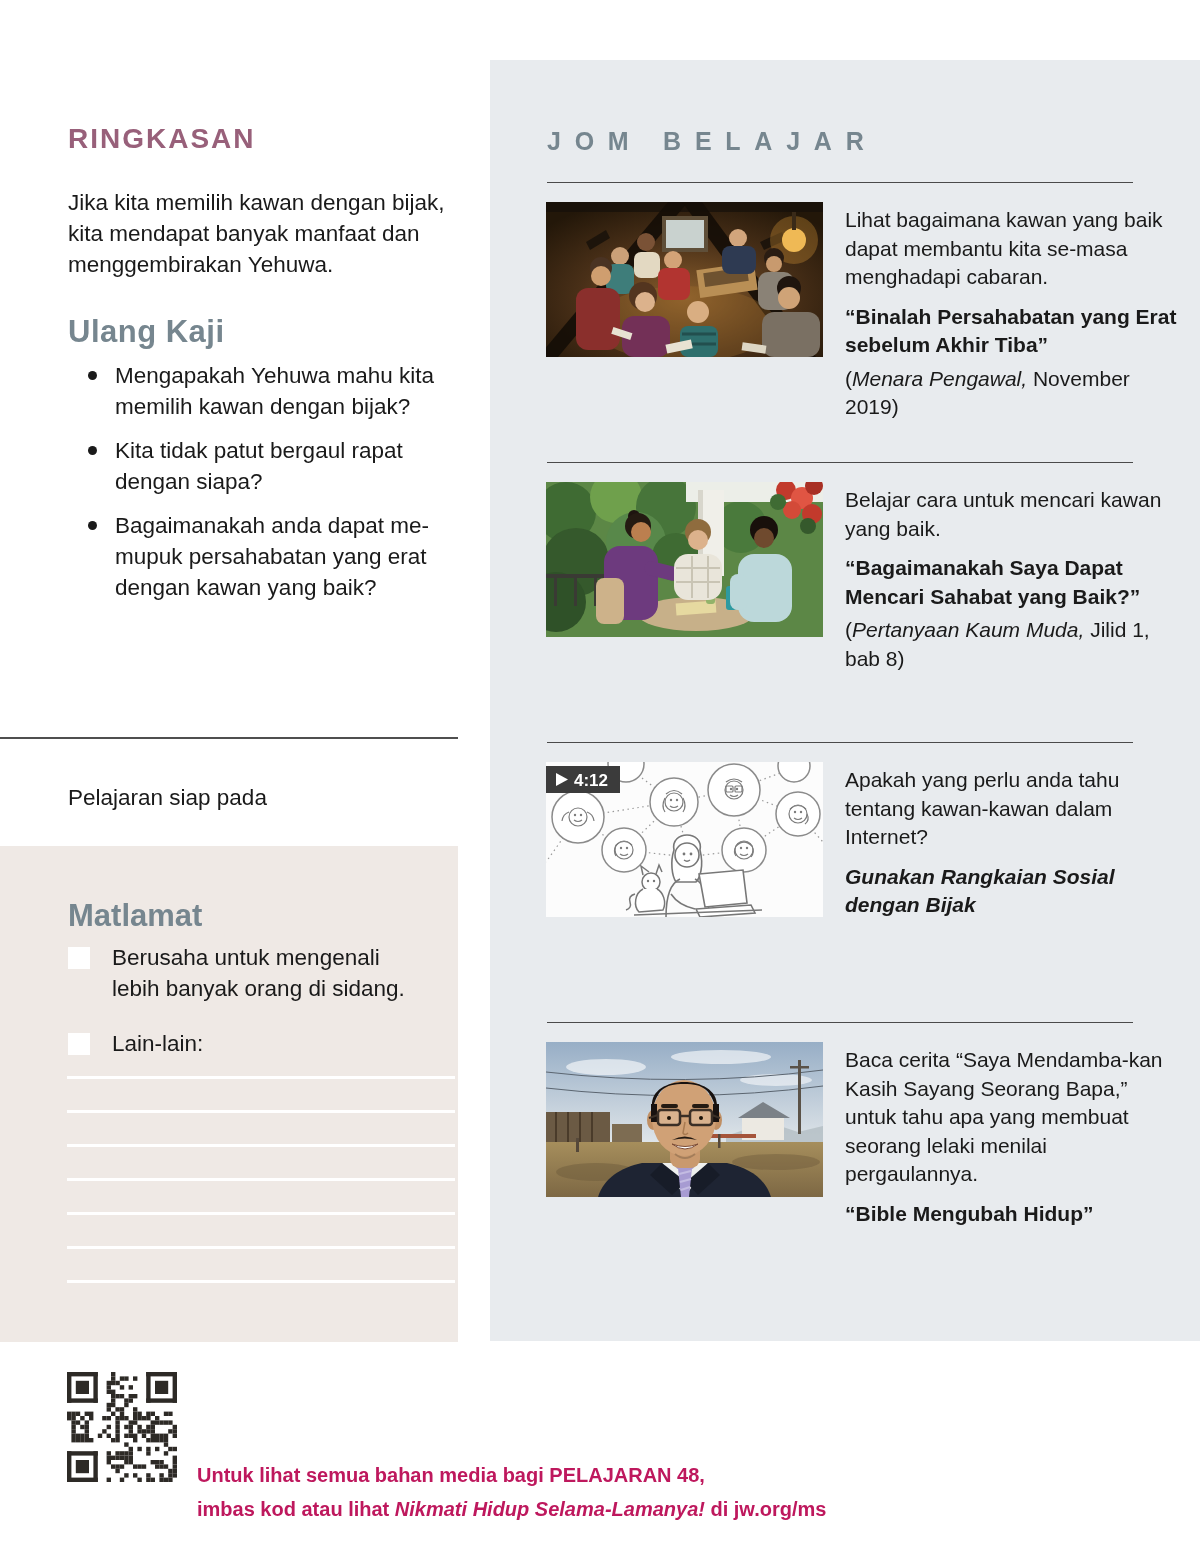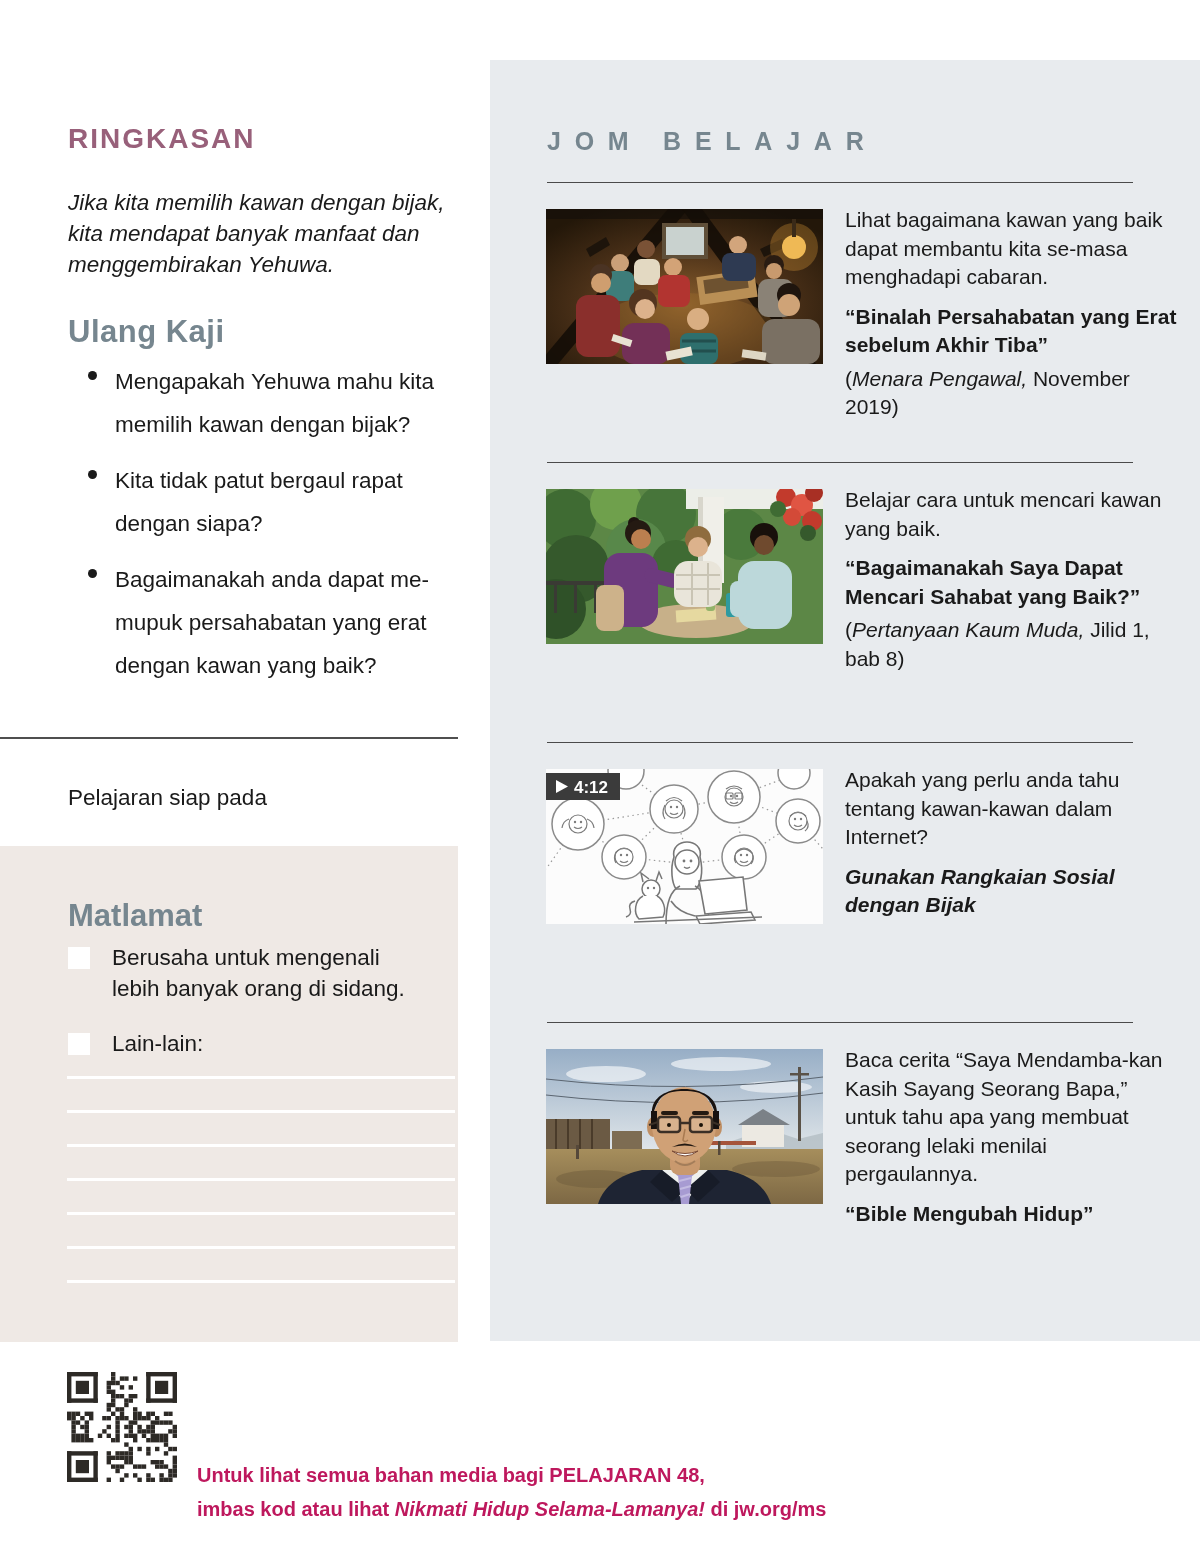--- a/index.html
+++ b/index.html
@@ -2,41 +2,41 @@
 <html><head>
 <meta charset="utf-8">
 <style>
   html,body{margin:0;padding:0;background:#ffffff;}
   .page{position:relative;width:1200px;height:1543px;background:#ffffff;overflow:hidden;
         font-family:"Liberation Sans", sans-serif;color:#1a1a1a;}
   .abs{position:absolute;}
 
   
   .summary-title{left:68px;top:104px;font-size:28px;font-weight:bold;letter-spacing:2px;color:#98607a;}
-  .summary-text{left:68px;top:164px;width:396px;font-size:22.5px;line-height:31px;font-style:italic;}
+  .summary-text{left:68px;top:164px;width:396px;font-size:22.5px;line-height:31px;}
   .review-title{left:68px;top:288px;font-size:31px;font-weight:600;color:#76868f;letter-spacing:.5px;}
-  .review-list{left:88px;top:360px;width:356px;margin:0;padding:0;list-style:none;font-size:22.5px;line-height:43px;}
+  .review-list{left:88px;top:360px;width:356px;margin:0;padding:0;list-style:none;font-size:22.5px;line-height:31px;}
   .review-list li{position:relative;padding-left:27px;margin:0 0 13px 0;}
   .review-list li .dot{position:absolute;left:0;top:11px;width:9px;height:9px;border-radius:50%;background:#1a1a1a;}
   .left-rule{left:0;top:737px;width:458px;border-top:2px solid #4f4f4f;}
   .lesson-ready{left:68px;top:762px;font-size:22.5px;}
 
   .goals-box{left:0;top:846px;width:458px;height:496px;background:#efe9e5;}
   .goals-title{left:68px;top:26px;font-size:31px;font-weight:600;color:#76868f;}
   .goal-row{left:68px;display:flex;align-items:flex-start;width:360px;}
   .goal-row .box{flex:0 0 auto;width:22px;height:22px;background:#ffffff;margin:5px 14px 0 0;}
   .goal-row .lbl{font-size:22.5px;line-height:31px;width:305px;margin-left:8px;}
   .write-line{left:67px;width:388px;height:3px;background:#ffffff;}
 
   
   .study-panel{left:490px;top:60px;width:828px;height:1281px;background:#e8ebee;}
   .study-title{left:57px;top:46px;font-size:25px;font-weight:bold;color:#76868f;letter-spacing:.55em;white-space:nowrap;}
   .study-item{position:absolute;left:57px;width:596px;}
   .study-item .rule{width:586px;border-top:1.5px solid #4a4a4a;}
-  .study-item .thumb{position:absolute;left:-1px;top:27px;width:277px;height:155px;overflow:hidden;}
+  .study-item .thumb{position:absolute;left:-1px;top:20px;width:277px;height:155px;overflow:hidden;}
   .study-item .thumb svg{display:block;}
   .study-item .texts{position:absolute;left:298px;top:24px;width:334px;font-size:21px;line-height:28.5px;}
   .texts p{margin:0 0 11px 0;}
   .texts .ttl{font-weight:700;margin-bottom:5px;}
   .texts .ttl.italic{font-style:italic;}
   .texts .ref{margin:0;}
   .it{font-style:italic;}
 
   
   .qr-wrap{left:67px;top:1372px;width:110px;height:110px;}

